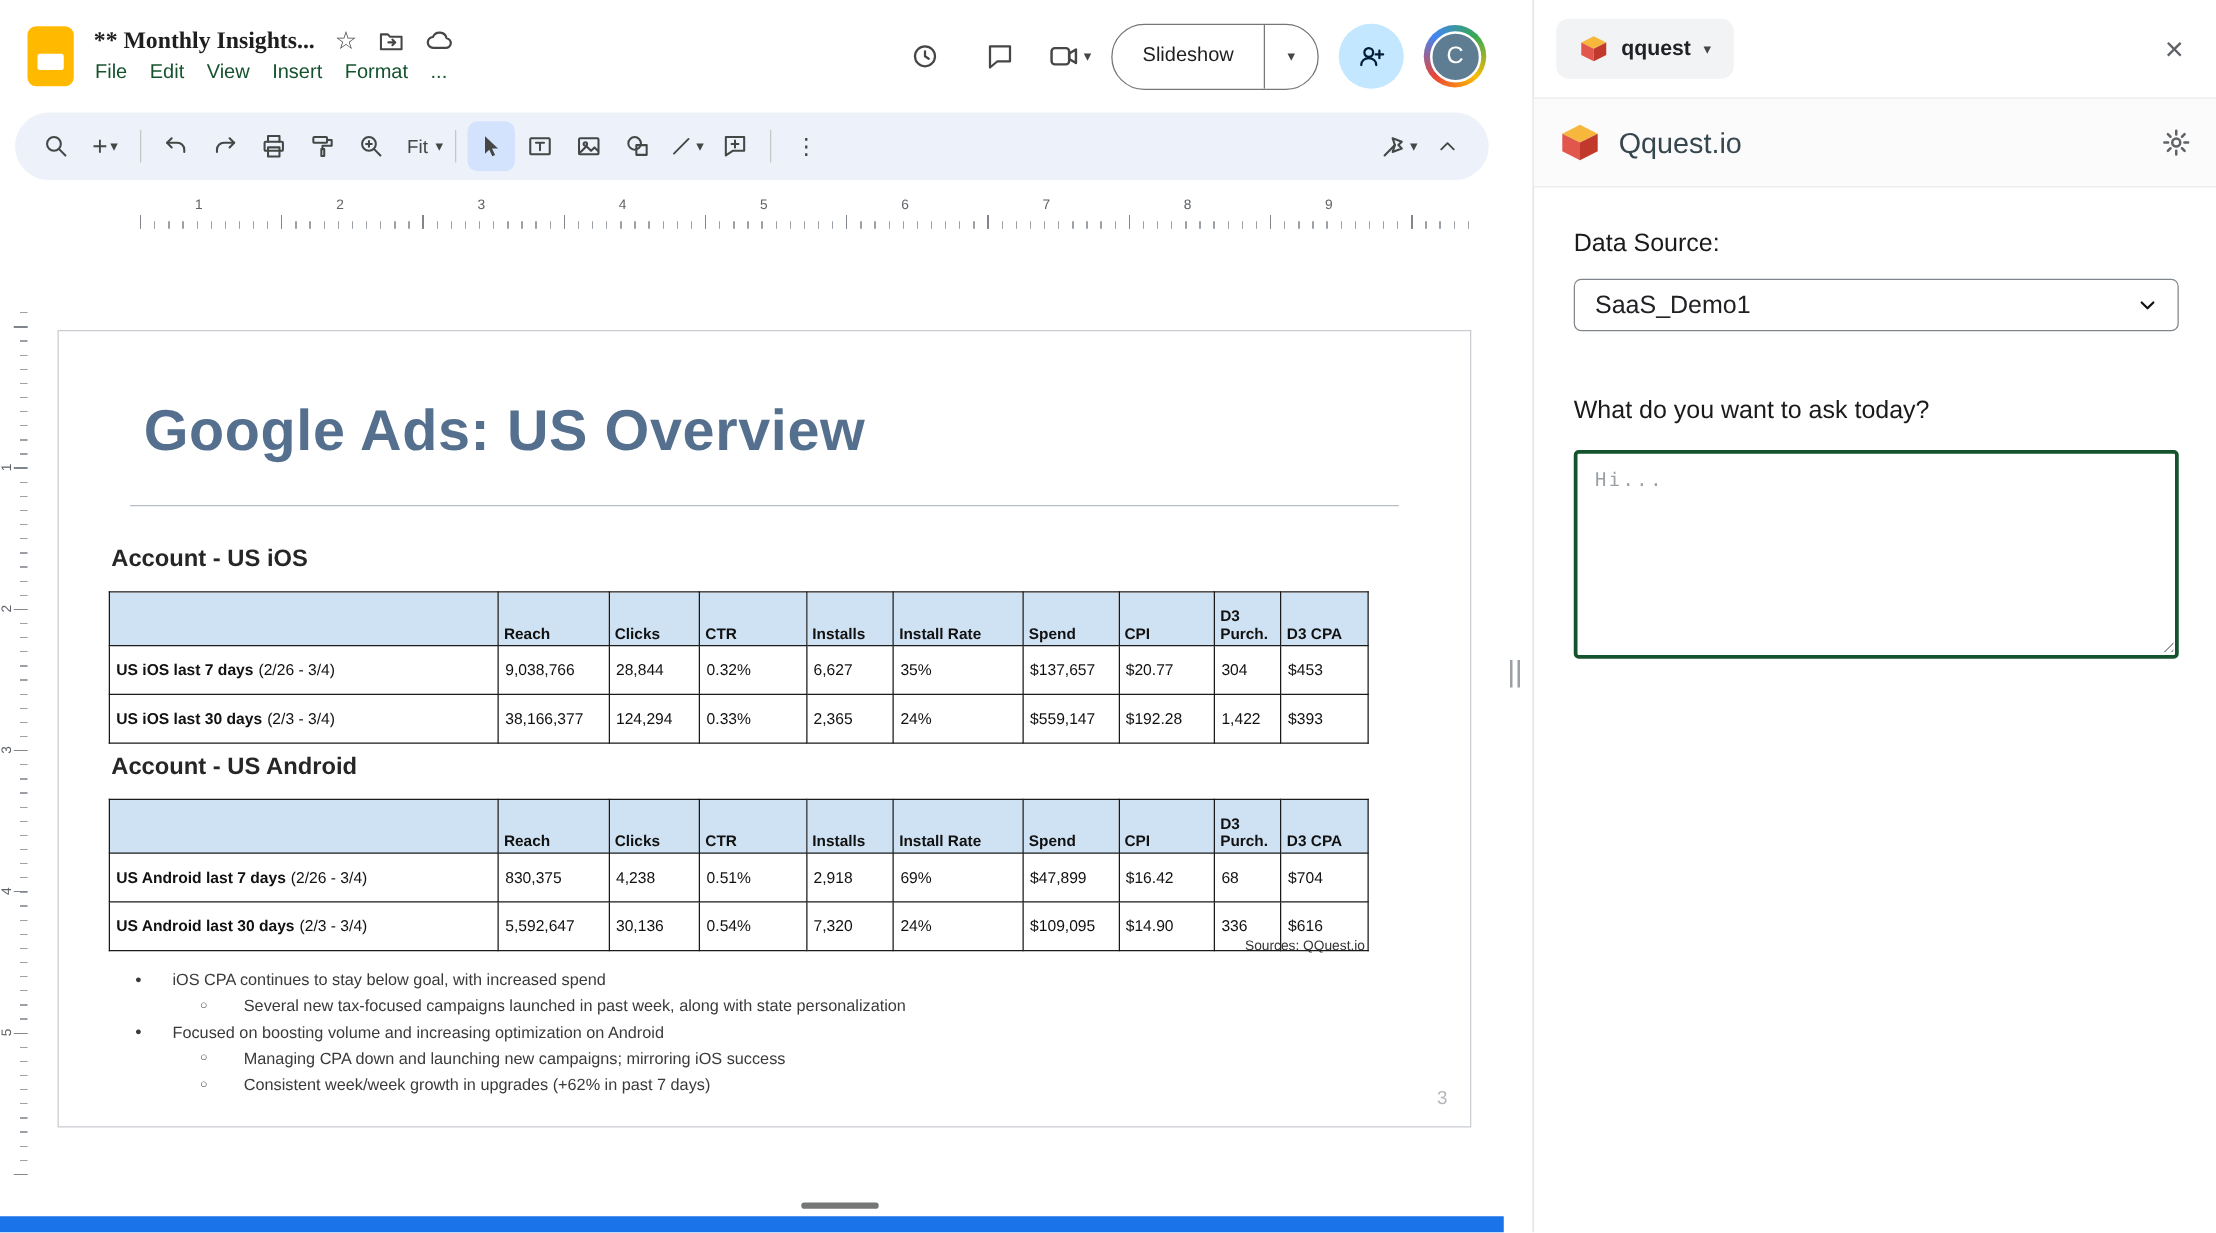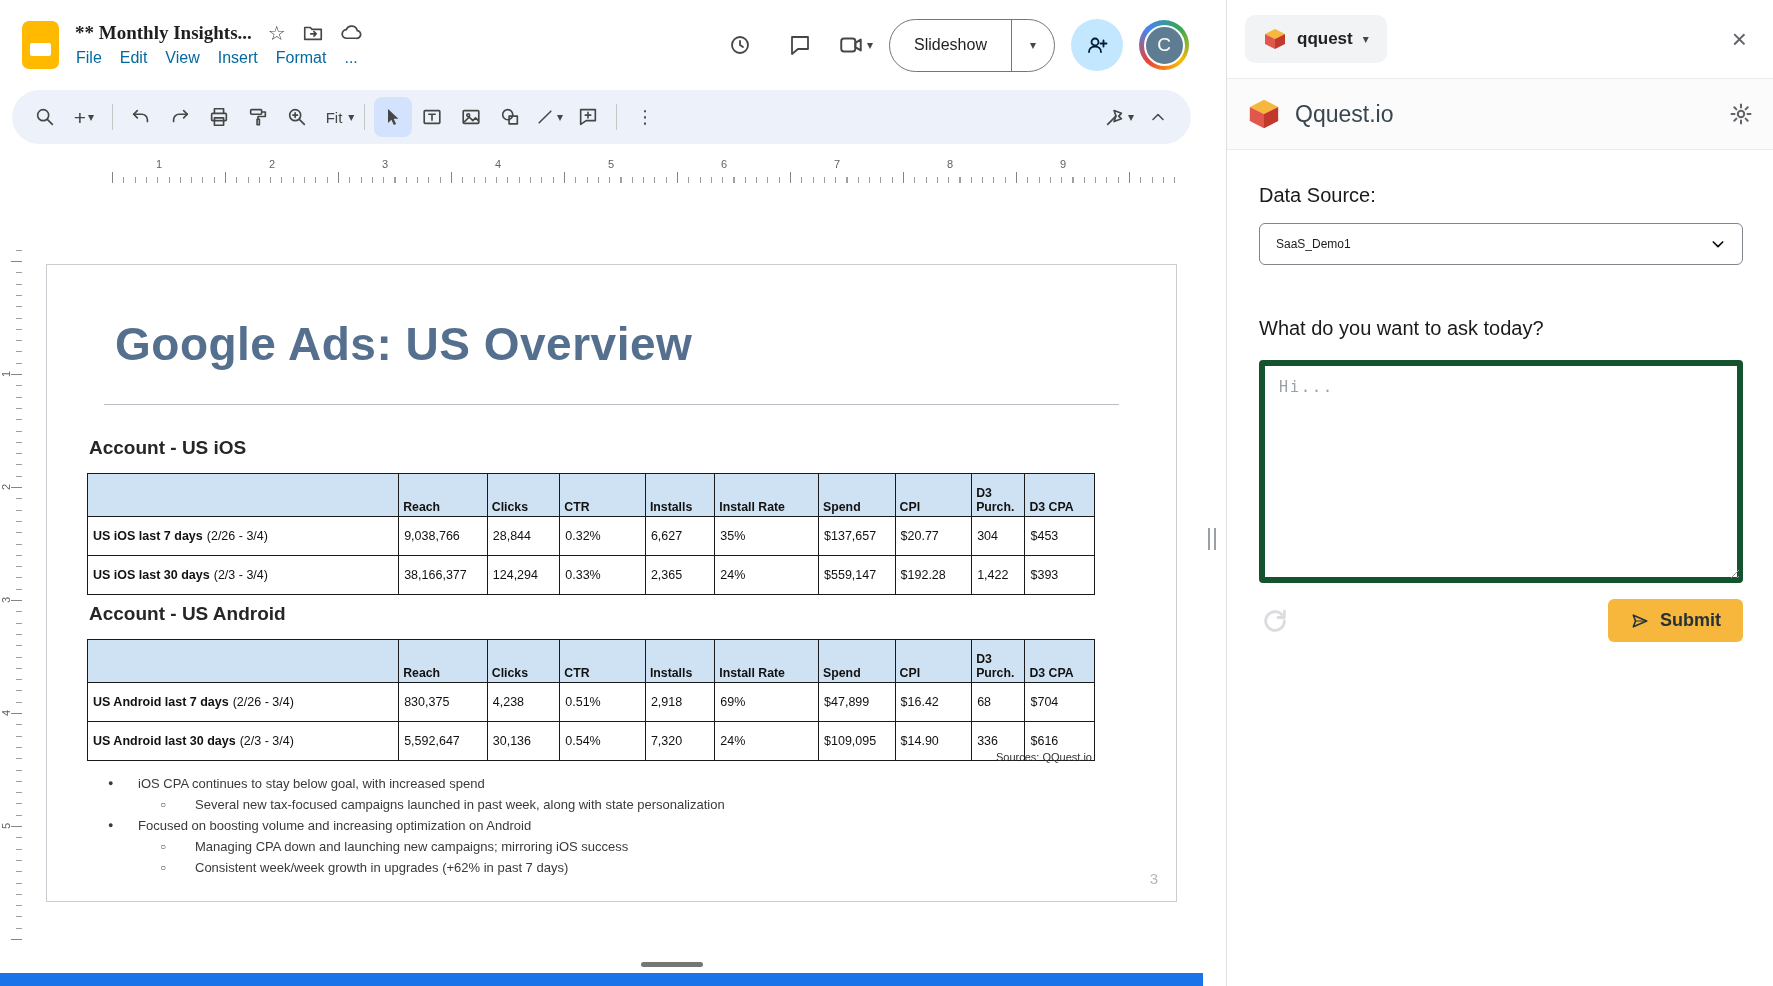--- a/index.html
+++ b/index.html
@@ -10,21 +10,21 @@
   .main { position:absolute; left:0; top:0; width:1203px; height:986px; background:#fff; }
 
   .topbar { display:flex; align-items:center; height:90px; padding:0 14px 0 22px; }
   .slides-logo { width:37px; height:48px; background:#ffba00; border-radius:7px; position:relative; flex:0 0 auto; }
   .slides-logo::after { content:""; position:absolute; left:8px; top:22px; width:21px; height:13px; background:#fff; border-radius:2px; }
   .title-area { display:flex; flex-direction:column; margin-left:16px; }
   .title-row { display:flex; align-items:center; gap:16px; }
   .doc-title { font-size:19px; font-weight:600; color:#1f1f1f;font-family:Liberation Serif, serif; }
   .title-ic { color:#444746; font-size:20px; line-height:1; display:flex; align-items:center; }
   .menu-row { display:flex; margin-top:3px; margin-left:-8px; }
-  .menu-item { font-size:16px; color:#0369a1; padding:2px 9px; border-radius:6px; cursor:default; }
+  .menu-item { font-size:16px; color:#14532d; padding:2px 9px; border-radius:6px; cursor:default; }
 
   .top-actions { margin-left:auto; display:flex; align-items:center; gap:16px; }
   .icon-btn { width:44px; height:44px; display:flex; align-items:center; justify-content:center; border-radius:50%; }
   .cam-group { display:flex; align-items:center; gap:3px; }
   .caret { font-size:12px; color:#444746; line-height:1; }
   .slideshow { display:flex; align-items:center; border:1px solid #747775; border-radius:27px; height:53px; overflow:hidden; background:#fff; }
   .slideshow-label { padding:0 24px; font-size:16px; font-weight:500; color:#1f1f1f; }
   .ss-divider { width:1px; height:100%; background:#747775; }
   .ss-caret { padding:0 18px; display:flex; align-items:center; }
   .person-add { width:52px; height:52px; border-radius:50%; background:#c2e7ff; display:flex; align-items:center; justify-content:center; }
@@ -90,24 +90,24 @@
   .sb-top { height:78px; display:flex; align-items:center; padding:0 26px 0 18px; }
   .addon-pill { display:flex; align-items:center; gap:10px; background:#f1f3f4; border-radius:10px; padding:12px 18px; }
   .addon-name { font-size:17px; font-weight:600; color:#202124; }
   .close-btn { margin-left:auto; font-size:26px; color:#5f6368; line-height:1; }
   .sb-header { height:72px; display:flex; align-items:center; gap:14px; padding:0 20px; background:#fbfbfc; border-top:1px solid #ececec; border-bottom:1px solid #ececec; }
   .app-title { font-size:23px; font-weight:500; color:#37474f; }
   .gear-btn { margin-left:auto; display:flex; align-items:center; }
   .sb-body { padding:34px 30px 0 32px; }
   .ds-label, .q-label { font-size:20px; color:#1a1a1a; }
   .select { margin-top:16px; height:42px; border:1px solid #80868b; border-radius:6px; background:#fff; display:flex; align-items:center; justify-content:space-between; padding:0 16px; }
-  .select-value { font-size:12px; color:#202124; }
+  .select-value { font-size:20px; color:#202124; }
   .q-label { margin-top:52px; }
   .textarea-wrap { position:relative; margin-top:20px; }
-  .qq-textarea { width:100%; height:223px; border:6px solid #14532d; border-radius:4px; padding:12px 14px; font-family:"DejaVu Sans Mono", monospace; font-size:15px; color:#be185d; resize:none; outline:none; background:#fff; display:block; }
+  .qq-textarea { width:100%; height:167px; border:3px solid #14532d; border-radius:4px; padding:12px 14px; font-family:"DejaVu Sans Mono", monospace; font-size:15px; color:#be185d; resize:none; outline:none; background:#fff; display:block; }
   .qq-textarea::placeholder { color:#9aa0a6; letter-spacing:2px; }
   .resize-grip { position:absolute; right:4px; bottom:5px; width:12px; height:12px; pointer-events:none;
       background:repeating-linear-gradient(135deg, transparent 0 3px, #9aa0a6 3px 4px);
       clip-path:polygon(100% 0, 100% 100%, 0 100%); }
   .actions { display:flex; align-items:center; margin-top:16px; }
   .refresh { margin-left:2px; display:flex; align-items:center; }
   .submit-btn { margin-left:auto; display:flex; align-items:center; gap:10px; background:#f6b73c; border:none; border-radius:6px; padding:11px 22px; font-size:18px; font-weight:600; color:#263238; cursor:default; }
 </style>
 </head>
 <body>
@@ -496,29 +496,14 @@
           <path d="M5 9l7 7 7-7"></path>
         </svg>
     </div>
 
     <div class="q-label">What do you want to ask today?</div>
     <div class="textarea-wrap">
       <textarea class="qq-textarea" placeholder="Hi..." style=""></textarea>
       <div class="resize-grip"></div>
     </div>
 
-    <div class="actions">
-      <span class="refresh">
-        <svg width="28" height="28" viewBox="0 0 24 24" style="stroke:#dadce0;stroke-width:2.4;fill:none;stroke-linecap:round;stroke-linejoin:round">
-          <path d="M20 12a8 8 0 1 1-2.3-5.6"></path>
-            <path d="M20 3.5V9h-5.5"></path>
-        </svg>
-      </span>
-      <button class="submit-btn">
-        <svg width="20" height="20" viewBox="0 0 24 24" style="stroke:#263238;stroke-width:1.9;fill:none;stroke-linecap:round;stroke-linejoin:round">
-          <path d="M4 19l16-7L4 5l2.6 7z"></path>
-            <path d="M6.6 12H20" style="stroke-width:1.4"></path>
-        </svg>
-        <span>Submit</span>
-      </button>
-    </div>
   </div>
 </div>
 
 </body></html>

